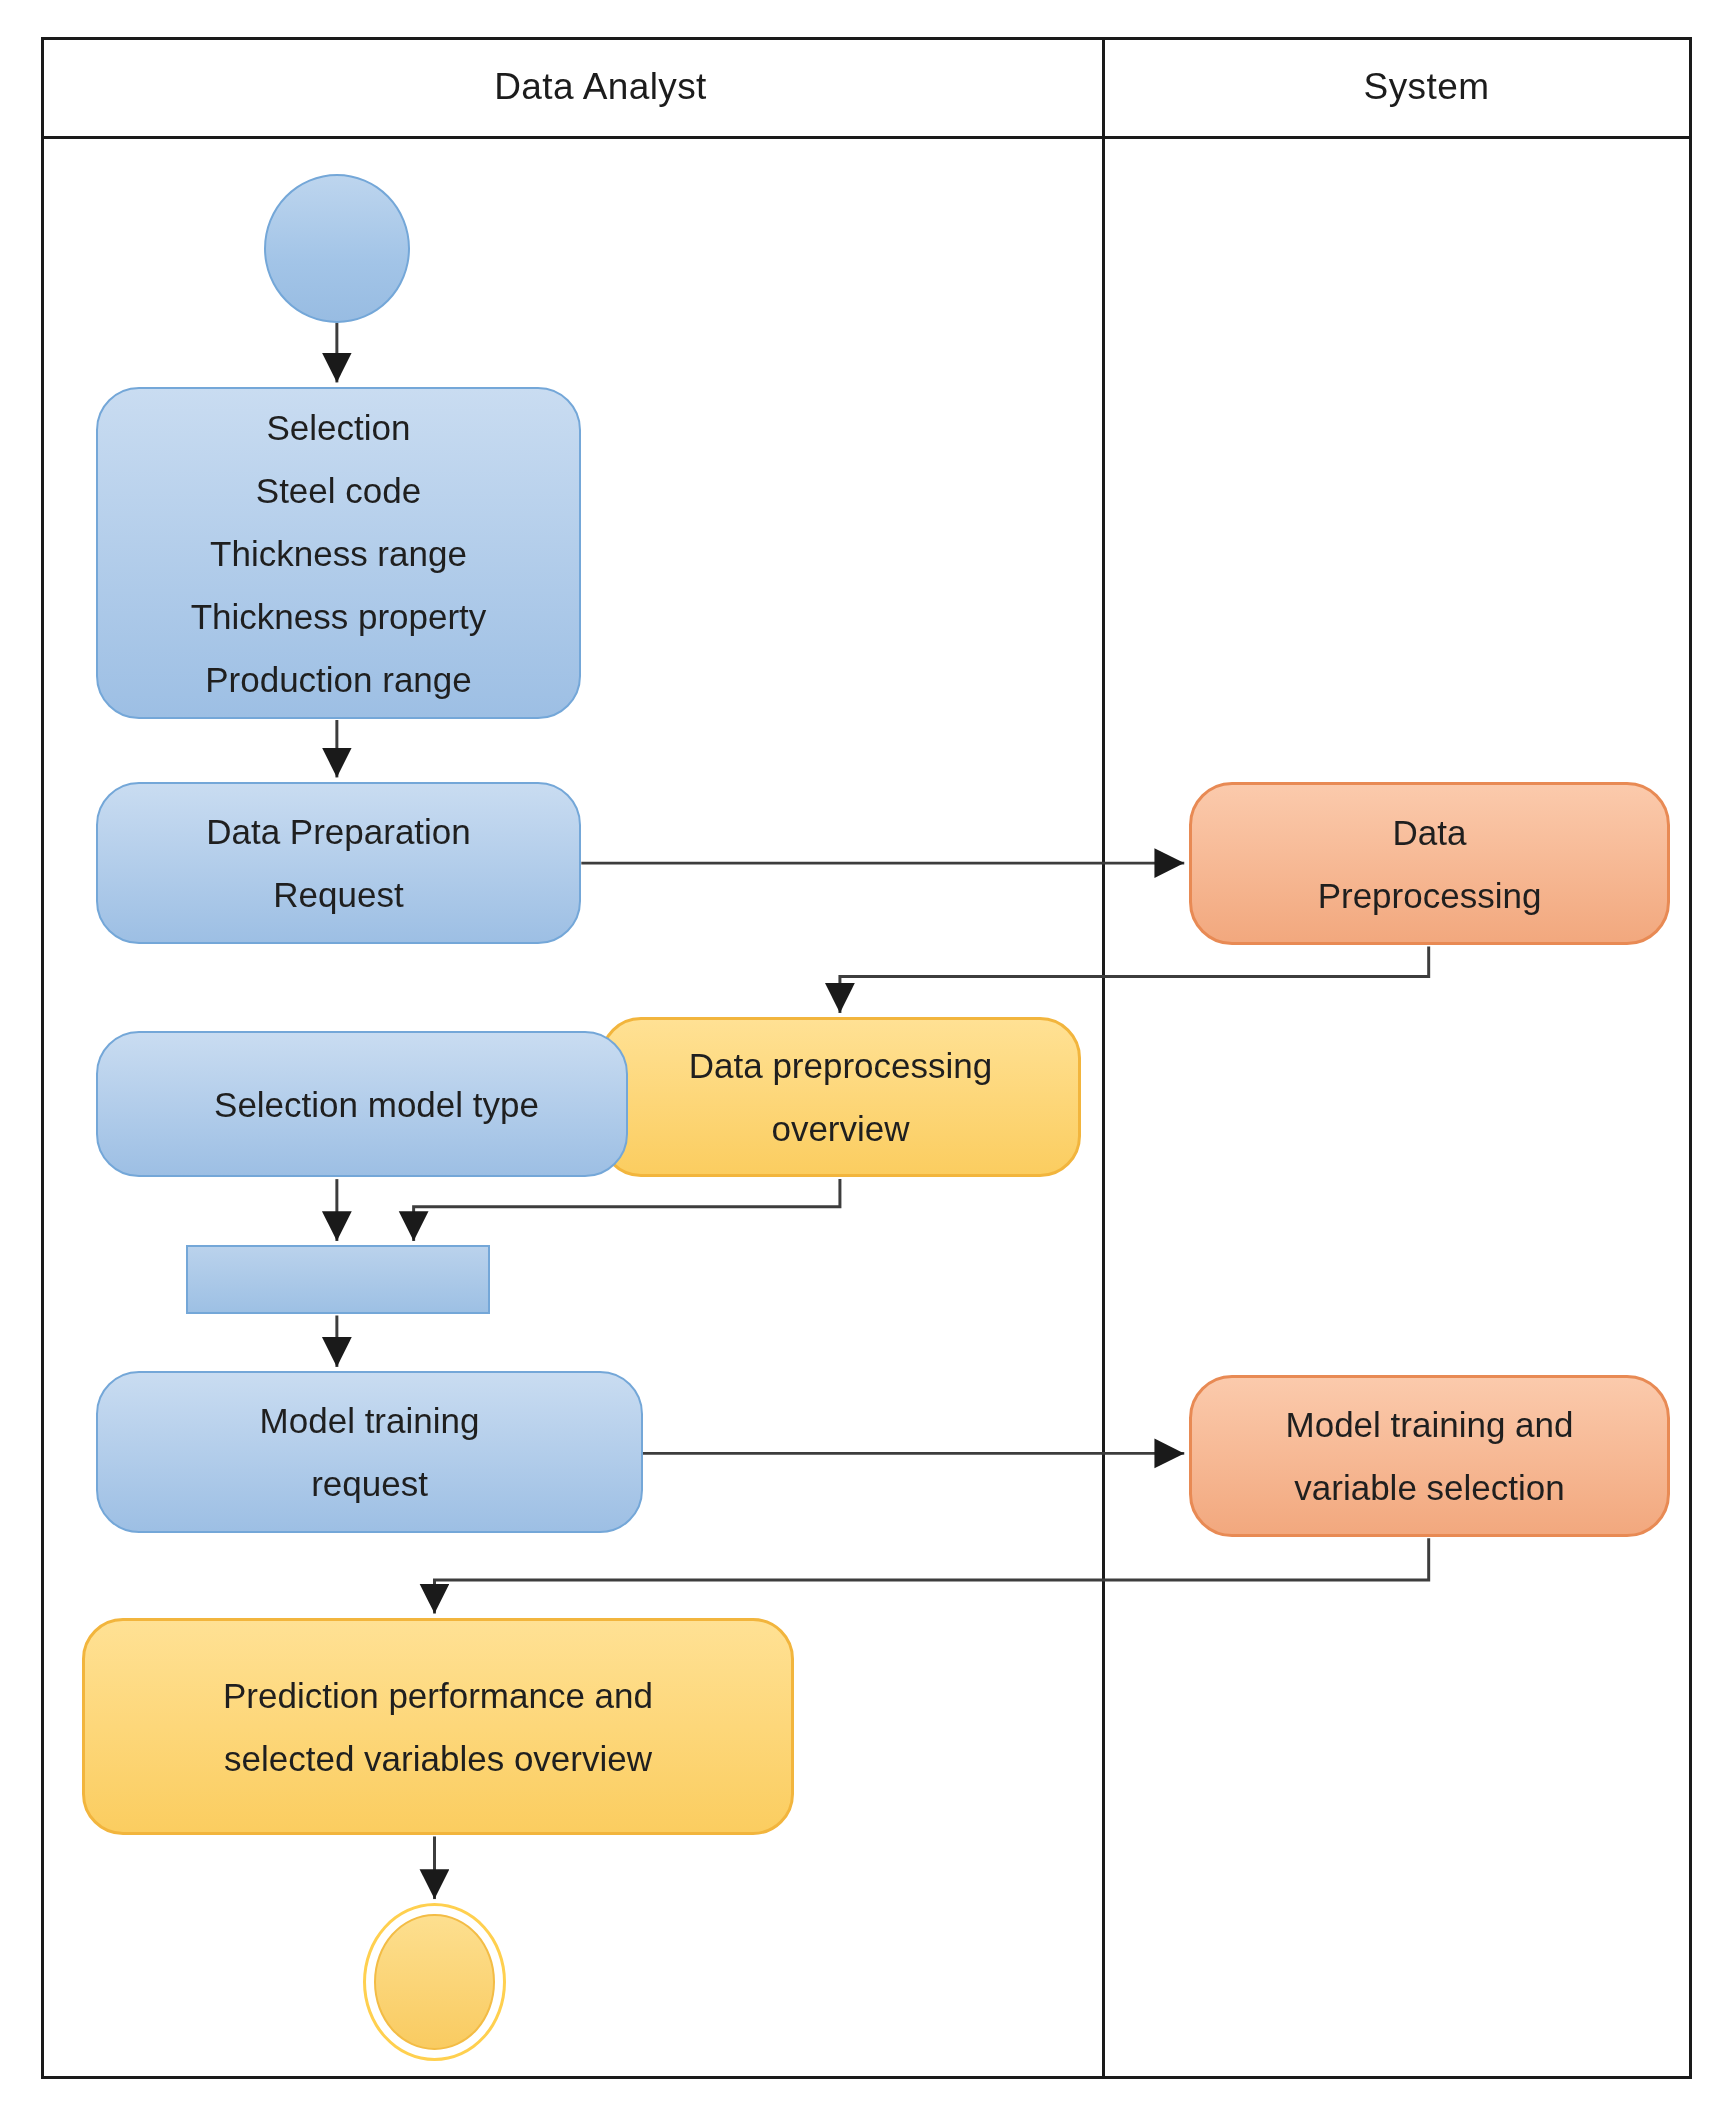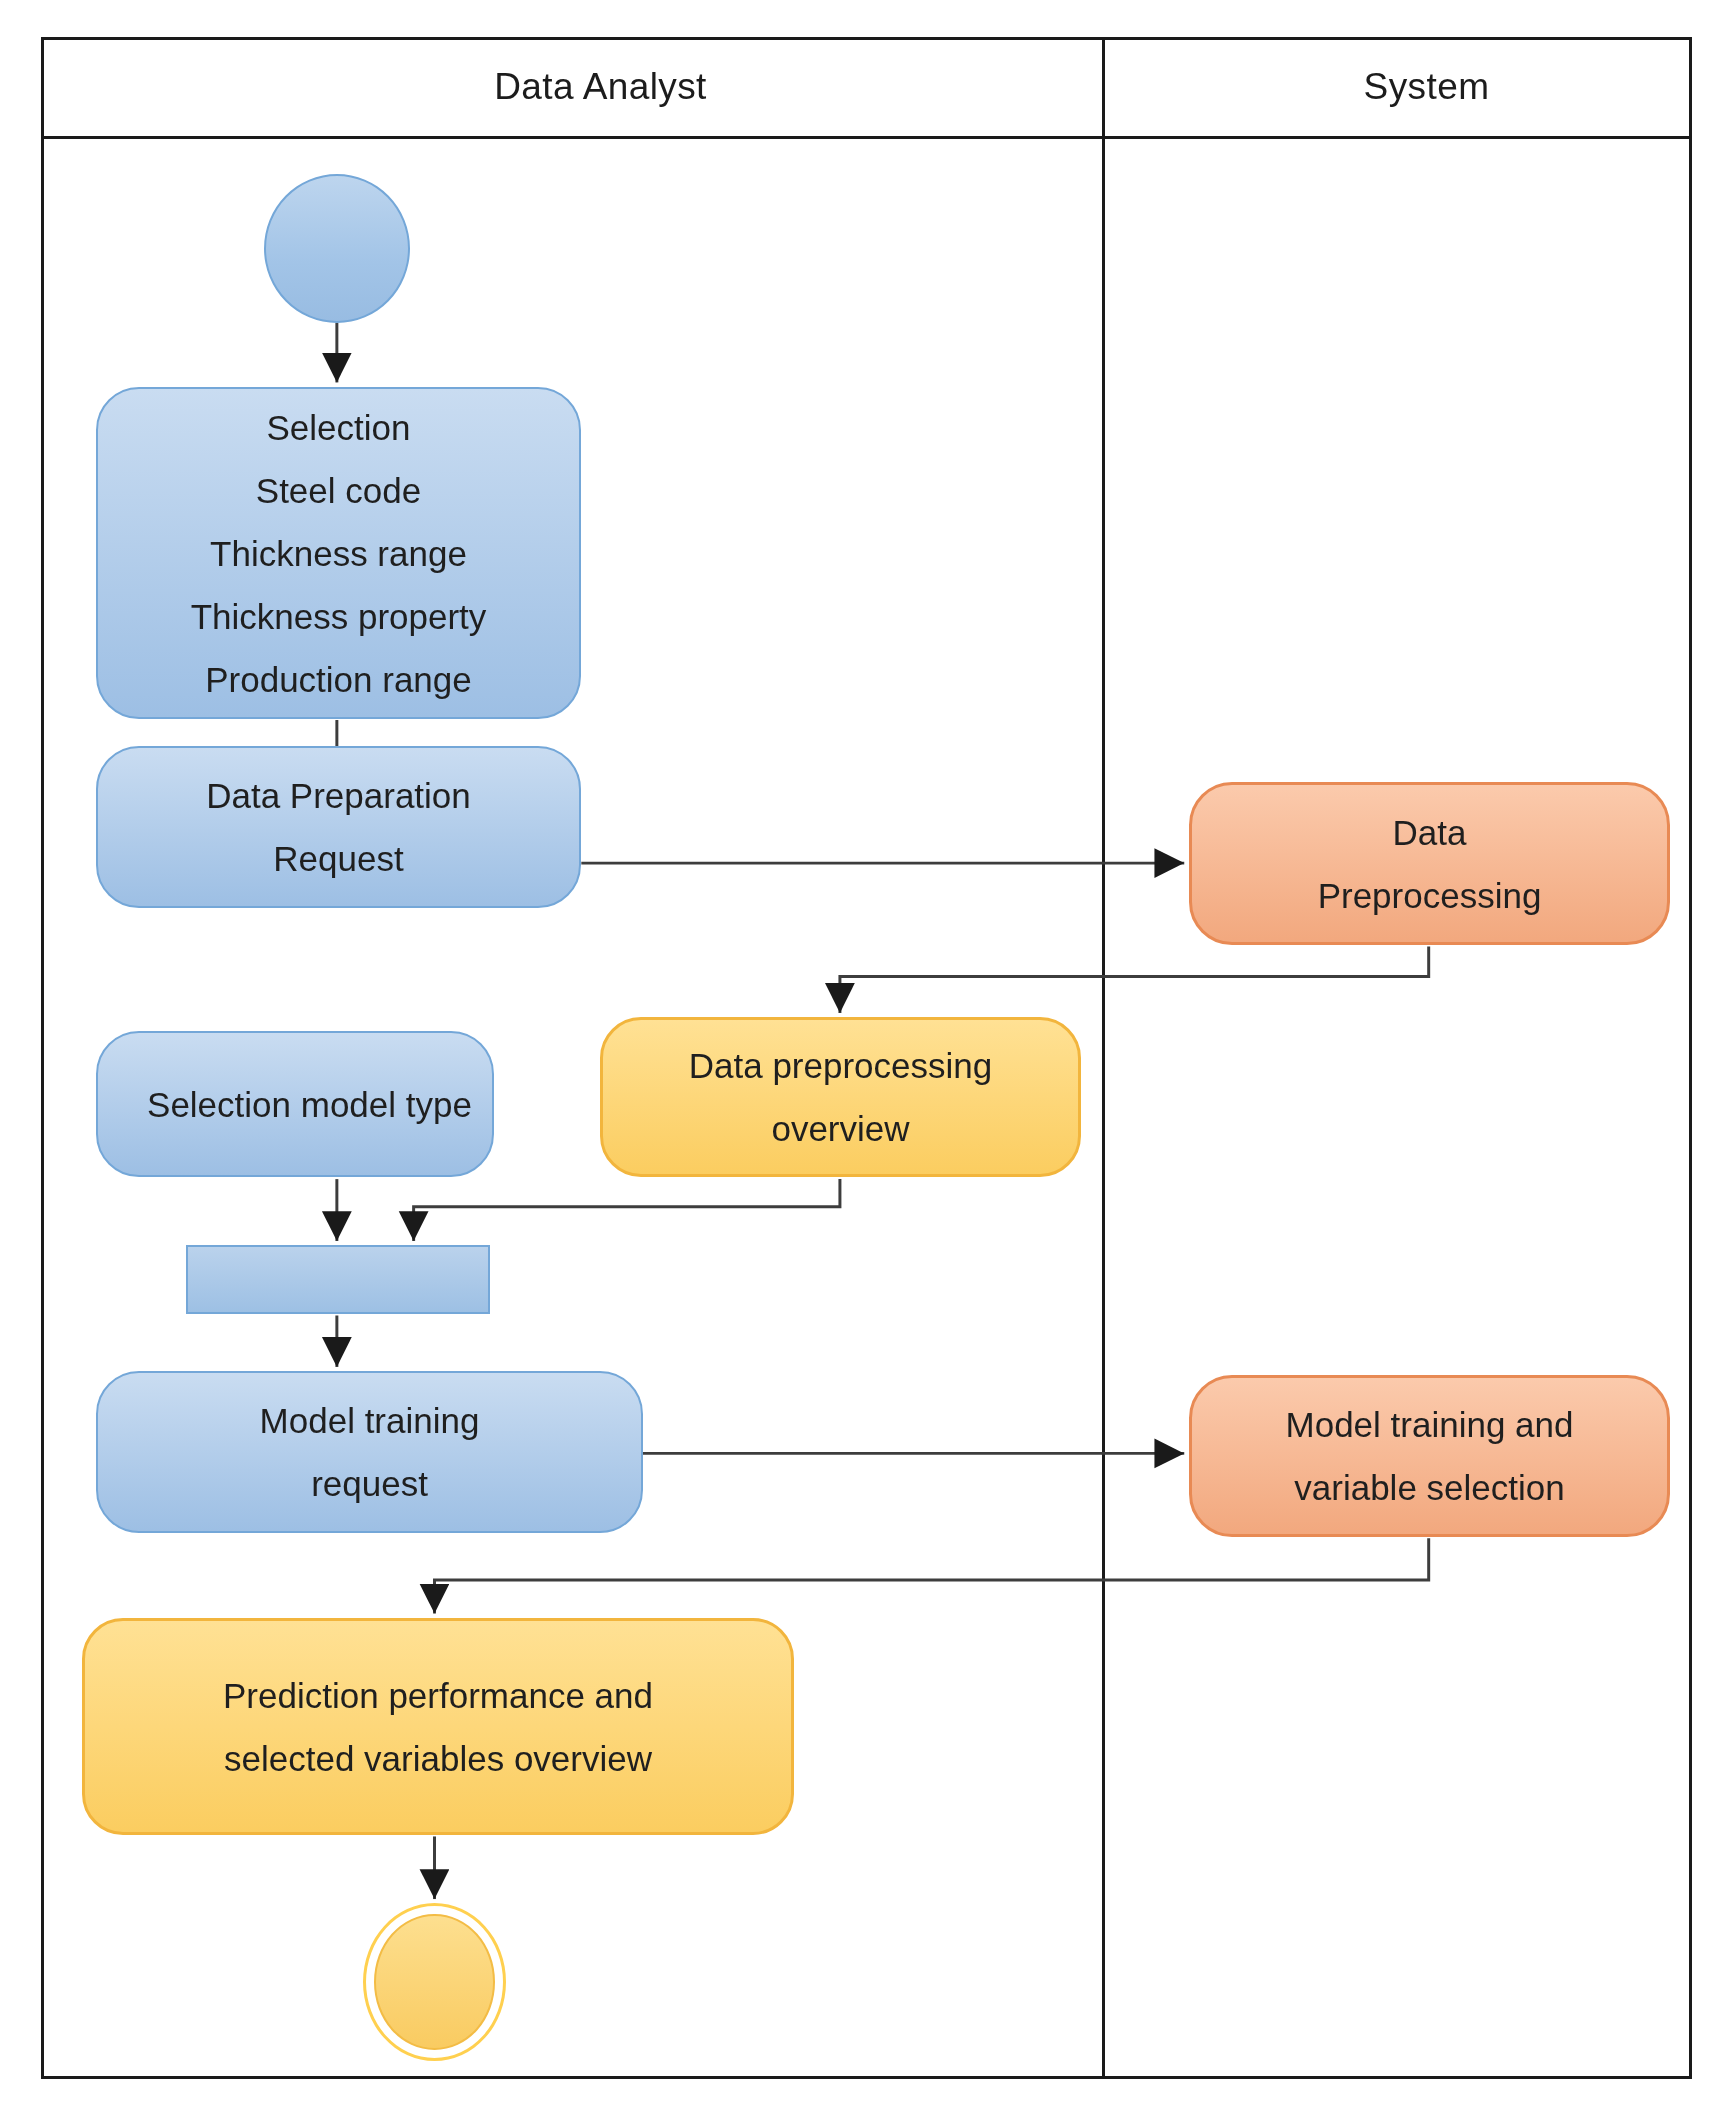--- a/index.html
+++ b/index.html
@@ -45,24 +45,24 @@
     border:3px solid var(--yellow-border,#f2b53d);border-radius:41px;
   }
 
   .start-node{
     position:absolute;left:264px;top:174px;width:146px;height:149px;border-radius:50%;
     background:linear-gradient(180deg,#bdd5ee 0%,#a2c4e7 60%,#98bce2 100%);
     border:2.2px solid var(--blue-border,#74a7d8);box-sizing:border-box;
   }
 
   .box-selection{left:96px;top:387px;width:485px;height:332px;}
-  .box-dataprep{left:96px;top:746px;width:485px;height:162px;}
+  .box-dataprep{left:96px;top:782px;width:485px;height:162px;}
   .box-preproc{left:1189px;top:782px;width:481px;height:163px;}
   .box-overview1{left:600px;top:1017px;width:481px;height:160px;}
-  .box-modeltype{left:96px;top:1031px;width:398px;height:146px;padding-left:29px;}
+  .box-modeltype{left:96px;top:1031px;width:532px;height:146px;padding-left:29px;}
   .join-bar{
     position:absolute;left:186px;top:1245px;width:304px;height:69px;box-sizing:border-box;
     background:linear-gradient(180deg,#bad2ec 0%,#9dc0e4 100%);
     border:2.2px solid var(--blue-border,#74a7d8);
   }
   .box-trainreq{left:96px;top:1371px;width:547px;height:162px;}
   .box-trainsel{left:1189px;top:1375px;width:481px;height:162px;}
   .box-overview2{left:82px;top:1618px;width:712px;height:217px;}
 
   .final-node{

